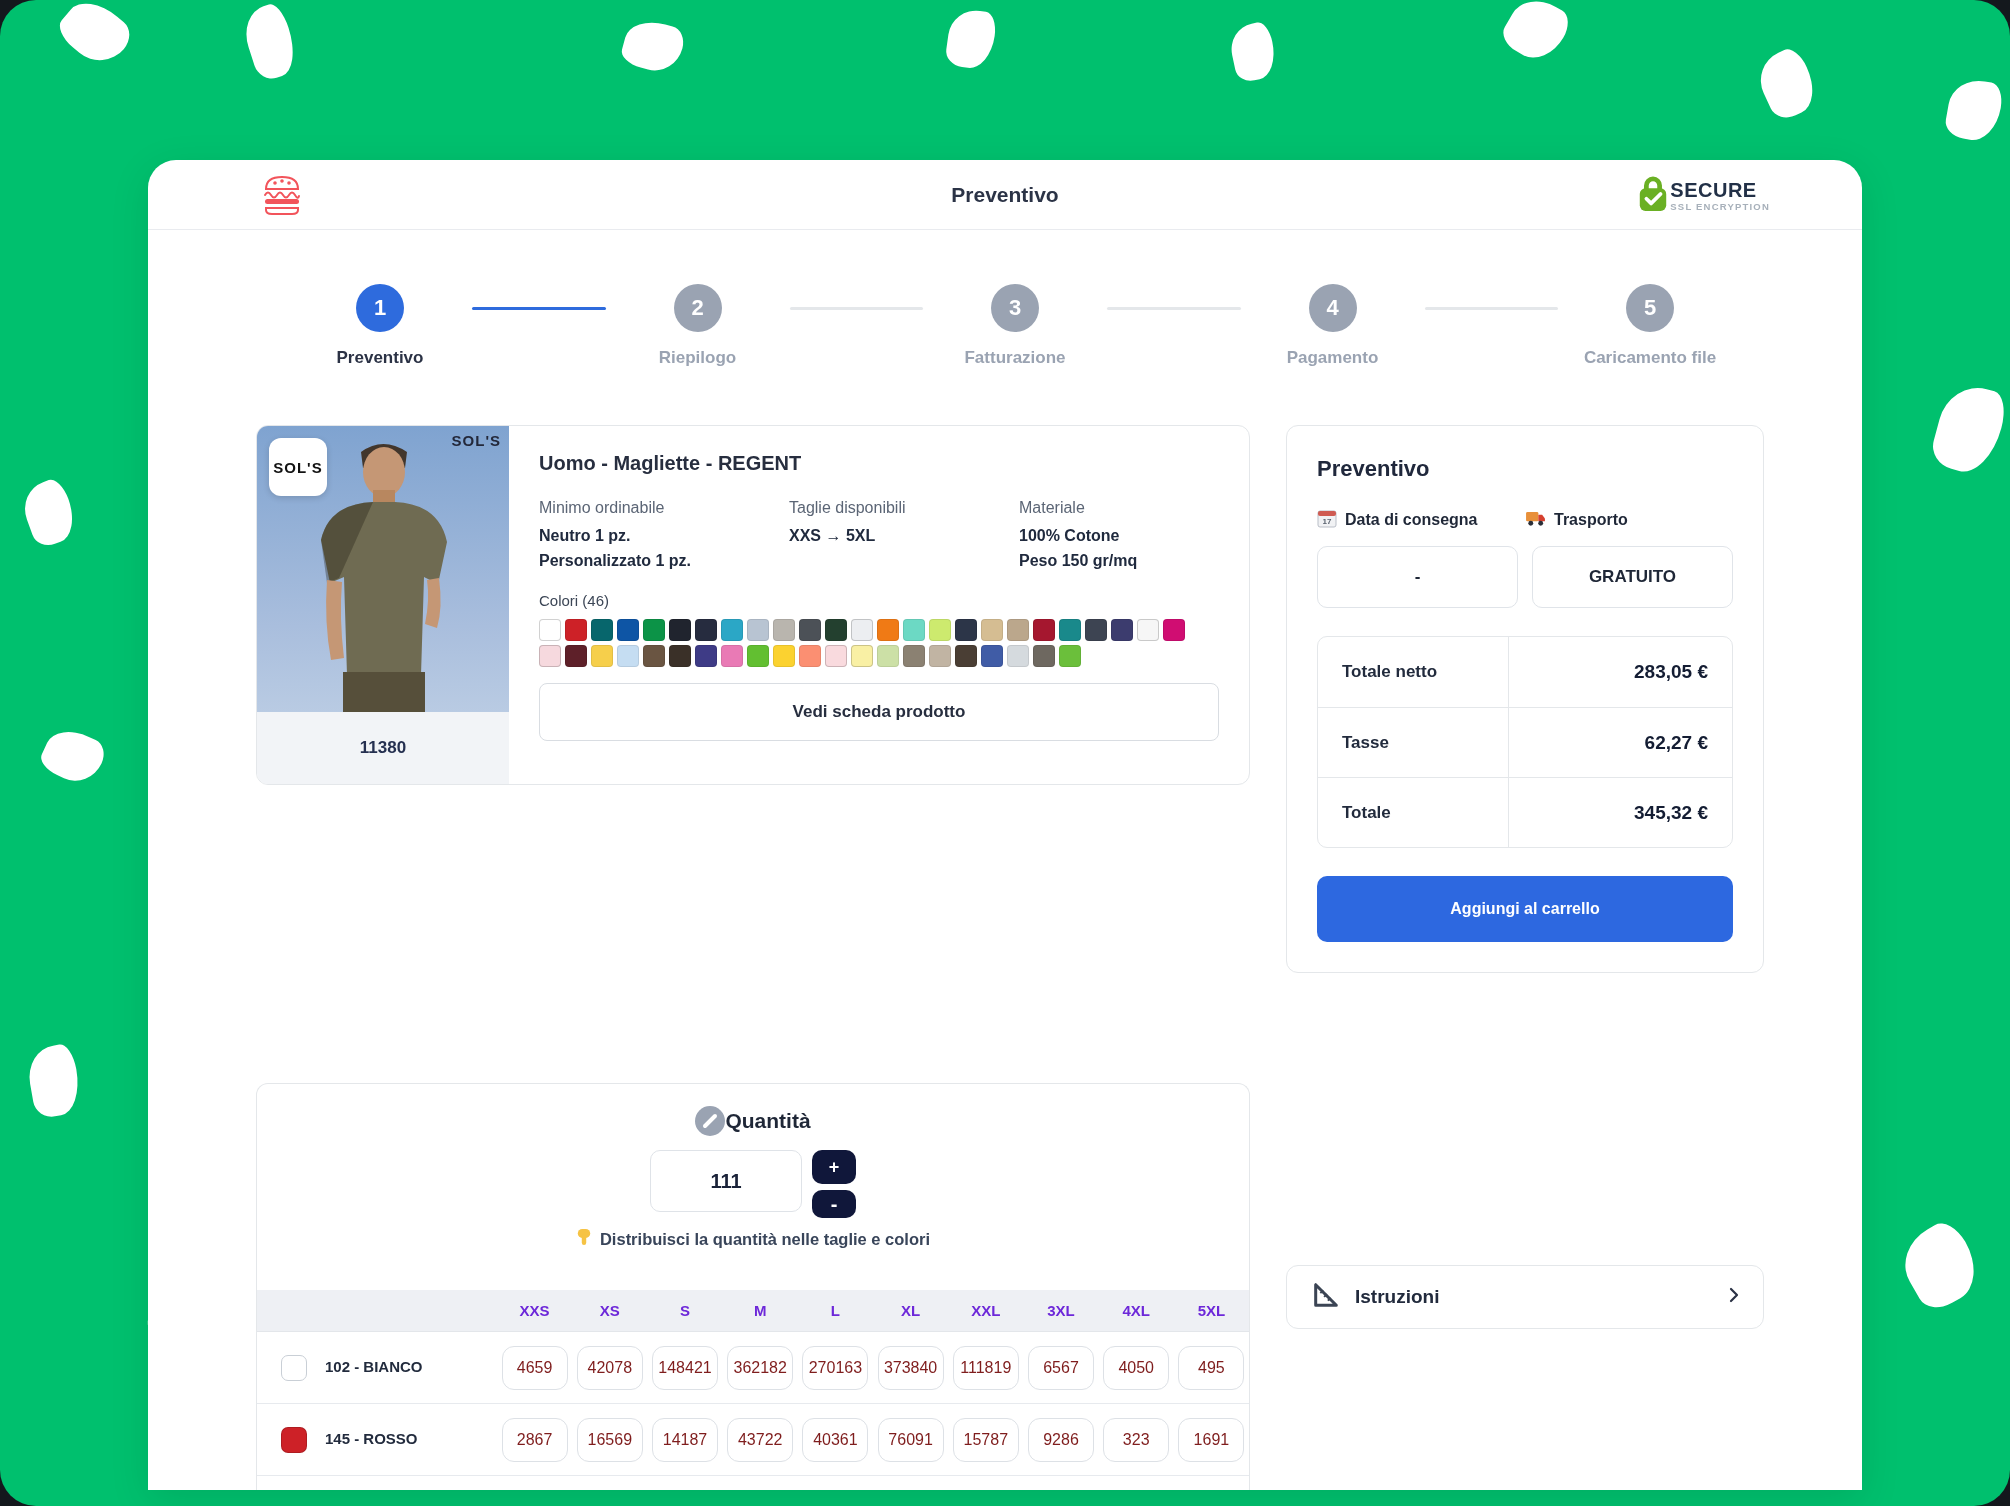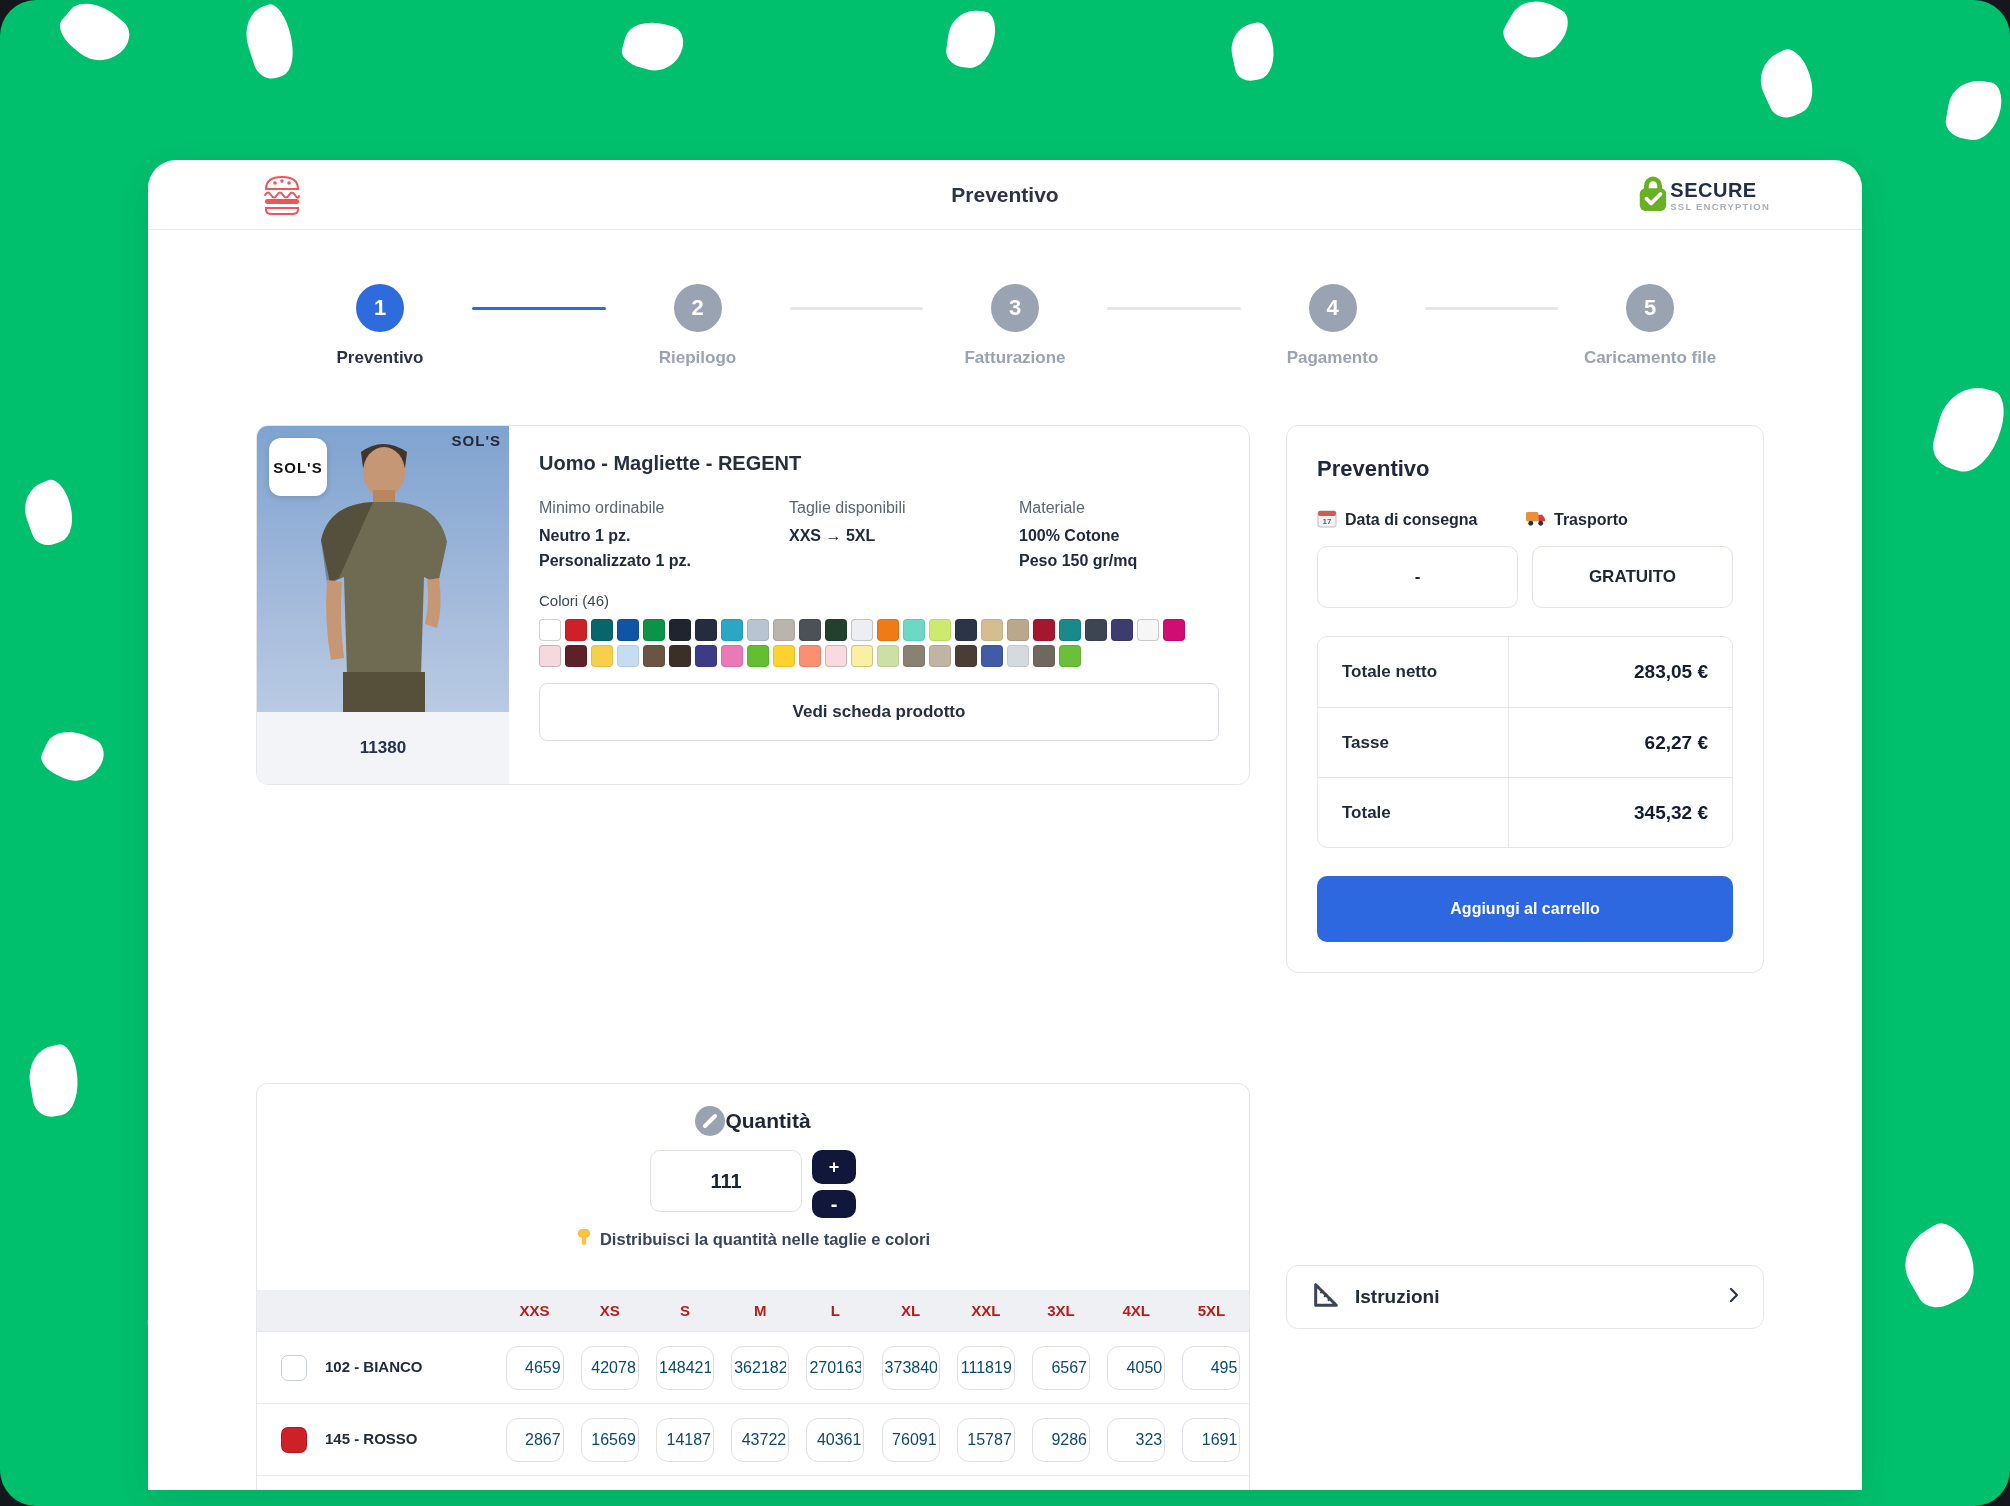--- a/index.html
+++ b/index.html
@@ -67,29 +67,29 @@
   .qty-btns{display:flex;flex-direction:column;gap:6px;}
   .qty-btn{width:44px;border:none;border-radius:10px;background:#10173a;color:#fff;font-weight:800;cursor:pointer;
     font-family:inherit;display:flex;align-items:center;justify-content:center;}
   .qty-btn.plus{height:34px;font-size:18px;}
   .qty-btn.minus{height:28px;font-size:20px;line-height:0;}
   .qty-hint{margin-top:16px;height:22px;display:flex;align-items:center;justify-content:center;gap:8px;
     font-size:16.5px;font-weight:600;color:#39455a;}
   .size-table{margin-top:40px;}
   .st-grid{display:grid;grid-template-columns:240px repeat(10,1fr);align-items:center;}
   .st-header{background:#eef0f4;height:42px;border-bottom:1px solid #e3e6ea;}
-  .st-header .st-col{font-size:15px;font-weight:800;color:#b91c1c;text-align:center;}
+  .st-header .st-col{font-size:15px;font-weight:800;color:#6d28d9;text-align:center;}
   .st-row{border-bottom:1px solid #e7eaee;}
   .st-row:last-child{border-bottom:none;}
   .row-label{display:flex;align-items:center;padding-left:24px;gap:18px;}
   .row-swatch{width:26px;height:26px;border-radius:7px;border:1px solid rgba(0,0,0,.15);flex:0 0 auto;}
   .row-code{font-size:15px;font-weight:700;color:#222b3d;line-height:1.5;}
   .cell{display:flex;justify-content:center;}
-  .cell input{width:58px;height:44px;border:1.5px solid #dde1e6;border-radius:12px;text-align:right;
-    font-size:16px;color:#0c4a6e;font-family:inherit;outline:none;background:#fff;}
+  .cell input{width:66px;height:44px;border:1.5px solid #dde1e6;border-radius:12px;text-align:center;
+    font-size:16px;color:#7f1d1d;font-family:inherit;outline:none;background:#fff;}
   .chev{margin-left:14px;}
 
   
   .summary-card{position:absolute;top:0;left:0;width:478px;height:548px;border:1px solid #e4e7ea;border-radius:12px;
     padding:30px 30px 0 30px;background:#fff;}
   .summary-title{font-size:22px;font-weight:800;color:#20283c;}
   .ship-labels{display:flex;margin-top:26px;}
   .ship-labels .half{flex:1;display:flex;align-items:center;gap:8px;font-size:16px;font-weight:600;color:#1f2737;}
   .ship-boxes{display:flex;gap:14px;margin-top:14px;}
   .ship-box{flex:1;height:62px;border:1.5px solid #e0e4e9;border-radius:10px;display:flex;align-items:center;

